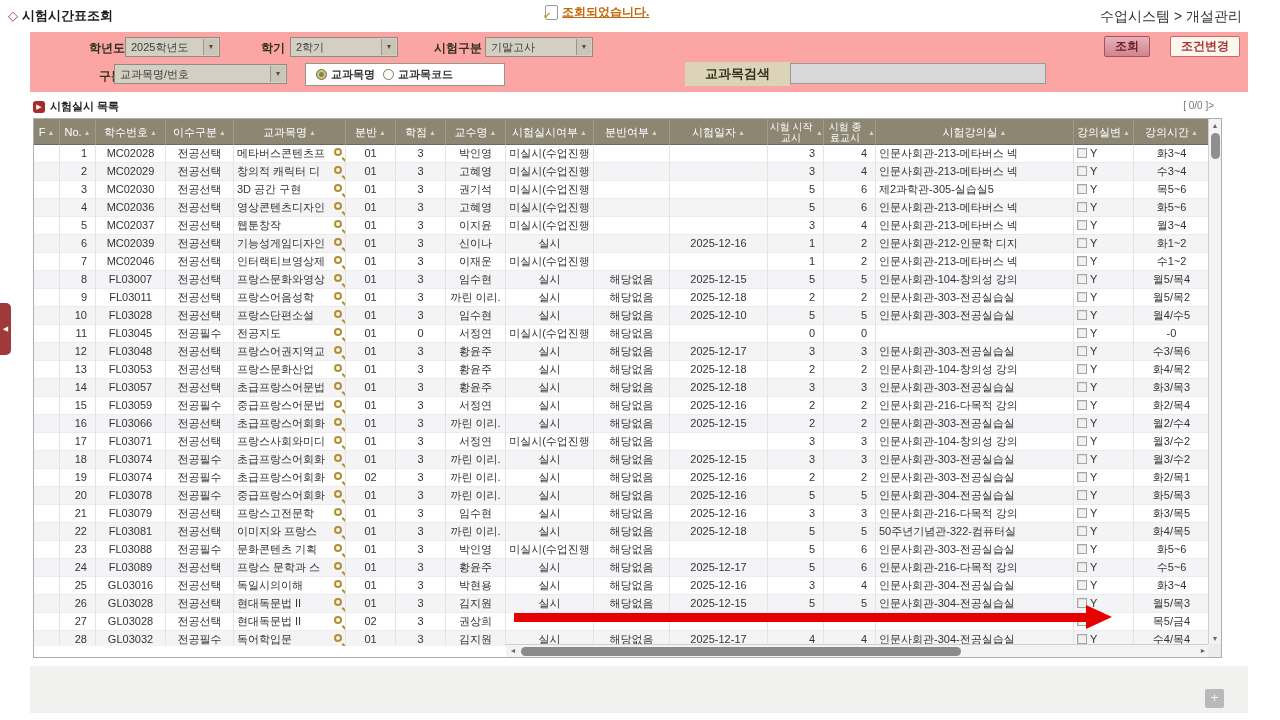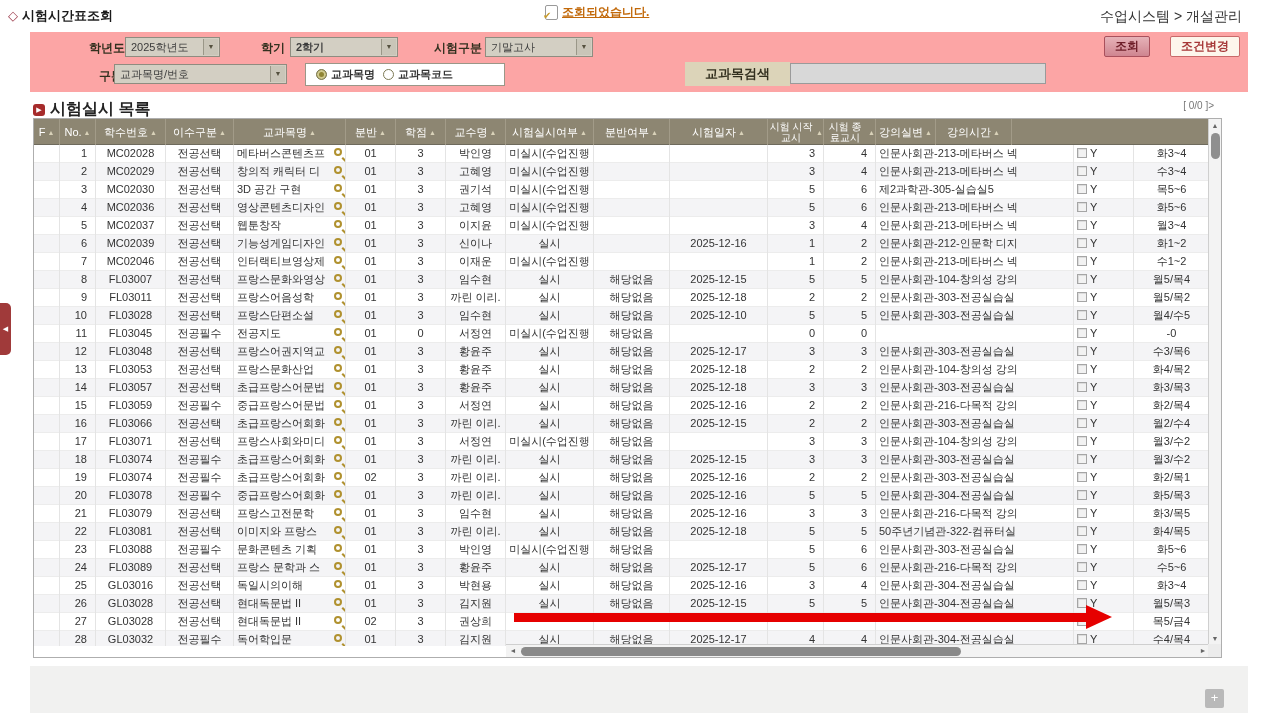--- a/index.html
+++ b/index.html
@@ -34,21 +34,21 @@
          border:1px solid #9a9a9a; font-size:11px; padding:0 4px; color:#333; }
   .btn { position:absolute; top:0px; height:21px; font-size:12px; font-weight:bold; border-radius:2px;
          text-align:right; line-height:19px; padding:0 10px; cursor:pointer; }
   .btn-query { right:98px; background:linear-gradient(#e6b2b8,#cf8590); border:1px solid #a9505c; color:#6e1d28; }
   .btn-change { right:8px; background:#fdf6ec; border:1px solid #c96a6a; color:#a63737; }
 
   
   .section { position:absolute; left:33px; top:99px; display:flex; align-items:center; gap:5px; }
   .sec-ico { width:12px; height:12px; background:#a62b2b; border-radius:3px; color:#fff; font-size:7px;
          text-align:center; line-height:12px; }
-  .sec-title { font-size:16px; font-weight:bold; color:#222; }
+  .sec-title { font-size:11px; font-weight:bold; color:#222; }
   .counter { position:absolute; right:66px; top:100px; font-size:10px; color:#777; }
 
   
   .grid { position:absolute; left:33px; top:118px; width:1189px; height:540px; border:1px solid #aeaeae; background:#fff; }
   .ghead { position:absolute; left:0; top:0; width:1176px; height:26px; background:#8d8672; display:flex;
          border-bottom:1px solid #6e6a5c; }
   .hcell { height:26px; color:#fff; font-size:11px; display:flex; align-items:center; justify-content:center;
          border-right:1px solid #a29b88; text-align:center; line-height:11px; overflow:hidden; }
   .hcell .lbl.small { font-size:10px; }
   .sort { color:#d9d2b9; font-size:7px; margin-left:2px; flex:0 0 auto; }
@@ -109,21 +109,21 @@
   </div>
   <div class="breadcrumb">수업시스템 &gt; 개설관리</div>
 
   <div class="filter">
     <div class="flabel" style="left:25px; top:8px; width:70px;">학년도</div>
     <div class="ddl" style="left:95px; top:5px; width:95px;">
       <span>2025학년도</span>
       <span class="arrow-btn">▼</span>
     </div>
     <div class="flabel" style="left:190px; top:8px; width:65px;">학기</div>
-    <div class="ddl" style="left:260px; top:5px; width:108px;font-weight:bold;">
+    <div class="ddl" style="left:260px; top:5px; width:108px;">
       <span>2학기</span>
       <span class="arrow-btn">▼</span>
     </div>
     <div class="flabel" style="left:380px; top:8px; width:72px;">시험구분</div>
     <div class="flabel" style="left:18px; top:36px; width:75px;">구분</div>
     <div class="ddl" style="left:455px; top:5px; width:108px;">
       <span>기말고사</span>
       <span class="arrow-btn">▼</span>
     </div>
     <div class="ddl" style="left:84px; top:32px; width:173px;">
@@ -199,20 +199,24 @@
           <span class="sort">▲</span>
         </div>
         <div class="hcell c-start">
           <span class="lbl small">시험 시작교시</span>
           <span class="sort">▲</span>
         </div>
         <div class="hcell c-end">
           <span class="lbl small">시험 종료교시</span>
           <span class="sort">▲</span>
         </div>
+        <div class="hcell c-room">
+          <span class="lbl">시험강의실</span>
+          <span class="sort">▲</span>
+        </div>
         <div class="hcell c-yn">
           <span class="lbl">강의실변</span>
           <span class="sort">▲</span>
         </div>
         <div class="hcell c-time">
           <span class="lbl">강의시간</span>
           <span class="sort">▲</span>
         </div>
       </div>
     <div class="gbody" id="grid-body">

